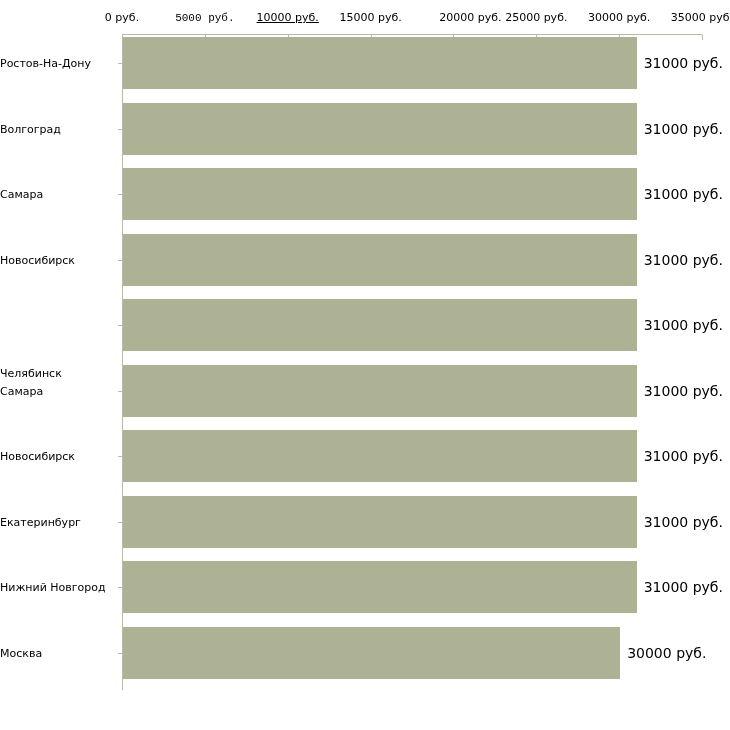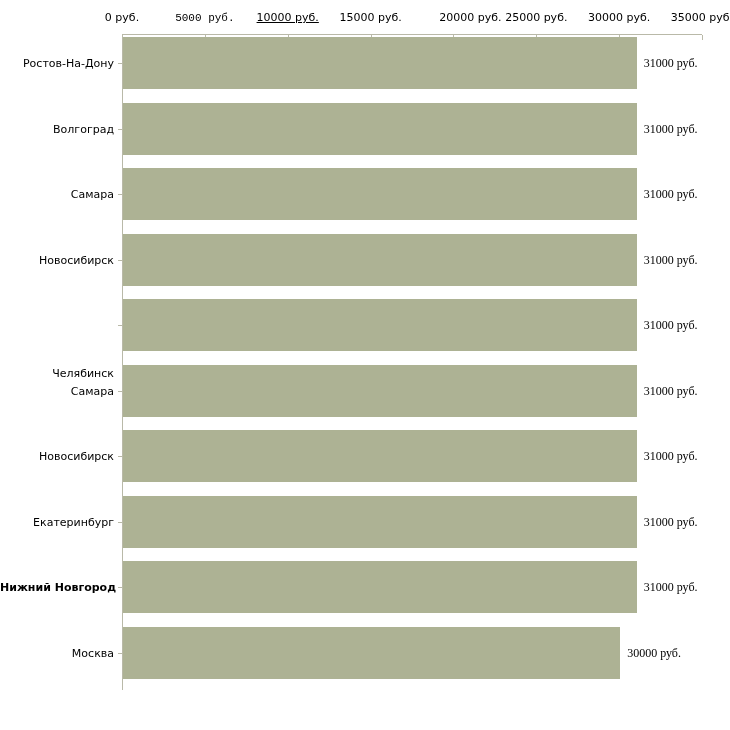--- a/index.html
+++ b/index.html
@@ -58,40 +58,39 @@
     background: #b9b9a8;
   }
   .ytick-mark {
     position: absolute;
     width: 4px;
     height: 1px;
     background: #b9b9a8;
   }
   .ycat-label {
     position: absolute;
-    text-align: right;
+    text-align: left;
     white-space: nowrap;
     font-size: 11px;
     color: #000000;
     line-height: 13px;
     transform: translateY(-50%);
   }
   
   .bar {
     position: absolute;
     background: #adb294;
   }
   .bar-value-label {
     position: absolute;
     white-space: nowrap;
-    font-size: 12px;
+    font-size: 14px;
     color: #000000;
     line-height: 13px;
     transform: translateY(-50%);
-    font-family: Liberation Serif, serif;
   }
 </style>
 </head>
 <body>
 
 <div id="chart-root">
 
   <div class="xaxis-labels">
       <div class="xtick-label" style="left: 122px;">0 руб.</div>
       <div class="xtick-label" style="left: 204.857px; font-family: Liberation Mono, monospace;">5000 руб.</div>
@@ -131,21 +130,21 @@
     </div>
   <div id="ylabels-layer">
       <div class="ycat-label" style="left: 0px; width: 114px; top: 63px;">Ростов-На-Дону</div>
       <div class="ycat-label" style="left: 0px; width: 114px; top: 128.5px;">Волгоград</div>
       <div class="ycat-label" style="left: 0px; width: 114px; top: 194px;">Самара</div>
       <div class="ycat-label" style="left: 0px; width: 114px; top: 259.5px;">Новосибирск</div>
       <div class="ycat-label" style="left: 0px; width: 114px; top: 325px; margin-top: 48px;">Челябинск</div>
       <div class="ycat-label" style="left: 0px; width: 114px; top: 390.5px;">Самара</div>
       <div class="ycat-label" style="left: 0px; width: 114px; top: 456px;">Новосибирск</div>
       <div class="ycat-label" style="left: 0px; width: 114px; top: 521.5px;">Екатеринбург</div>
-      <div class="ycat-label" style="left: 0px; width: 114px; top: 587px; font-weight: bold;">Нижний Новгород</div>
+      <div class="ycat-label" style="left: 0px; width: 114px; top: 587px;">Нижний Новгород</div>
       <div class="ycat-label" style="left: 0px; width: 114px; top: 652.5px;">Москва</div>
     </div>
   <div id="bars-layer">
       <div class="bar" title="Ростов-На-Дону: 31000 руб." style="left: 123px; top: 37px; width: 513.714px; height: 52px;"></div>
       <div class="bar" title="Волгоград: 31000 руб." style="left: 123px; top: 102.5px; width: 513.714px; height: 52px;"></div>
       <div class="bar" title="Пермь: 31000 руб." style="left: 123px; top: 168px; width: 513.714px; height: 52px;"></div>
       <div class="bar" title="Красноярск: 31000 руб." style="left: 123px; top: 233.5px; width: 513.714px; height: 52px;"></div>
       <div class="bar" title="Челябинск: 31000 руб." style="left: 123px; top: 299px; width: 513.714px; height: 52px;"></div>
       <div class="bar" title="Самара: 31000 руб." style="left: 123px; top: 364.5px; width: 513.714px; height: 52px;"></div>
       <div class="bar" title="Новосибирск: 31000 руб." style="left: 123px; top: 430px; width: 513.714px; height: 52px;"></div>

